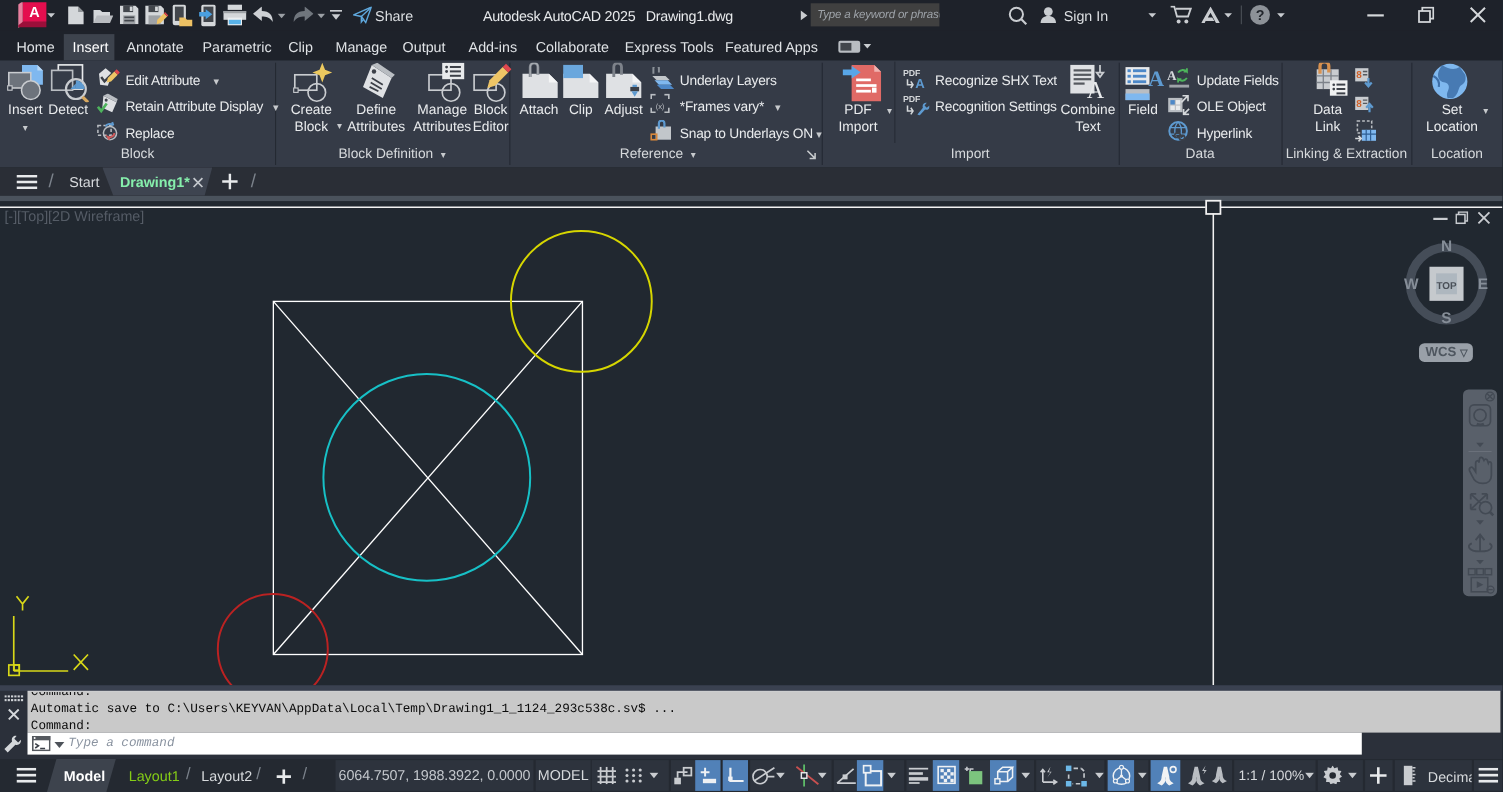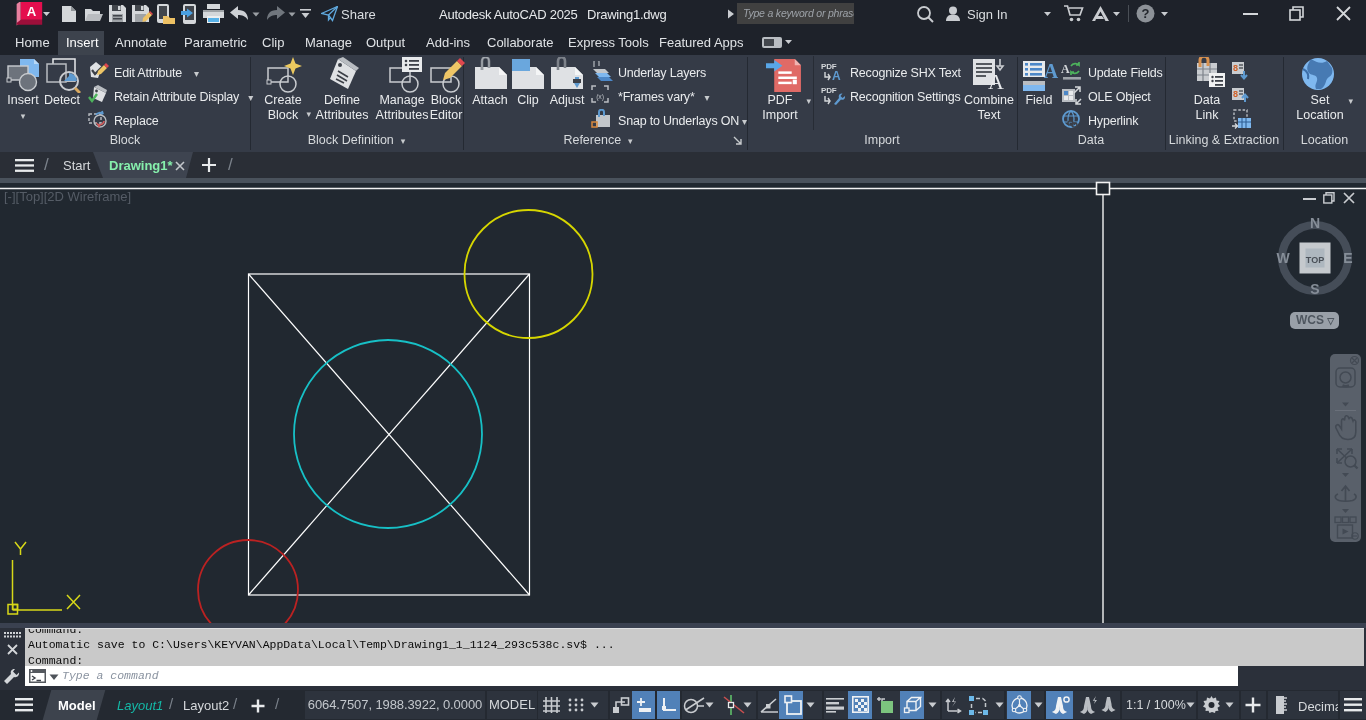--- a/index.html
+++ b/index.html
@@ -616,21 +616,21 @@
     </svg>
   </div>
   <div id="status">
     <svg class="abs" style="left:15px;top:8px" width="18" height="14" viewBox="0 0 18 14">
       <rect y="0" width="18" height="2.4" fill="#e8eaec"></rect>
         <rect y="5.5" width="18" height="2.4" fill="#e8eaec"></rect>
         <rect y="11" width="18" height="2.4" fill="#e8eaec"></rect>
     </svg>
     <div class="abs" style="left:47px;top:0;width:54px;height:30px;background:#3d434d;transform:skewX(-16deg);"></div>
     <div class="abs" style="left:58px;top:8px;color:#fff;font-weight:bold;font-size:13px;">Model</div>
-    <div class="abs" style="left:117px;top:8px;color:#14b8a6;font-size:13px;font-style:italic;">Layout1</div>
+    <div class="abs" style="left:117px;top:8px;color:#84cc16;font-size:13px;">Layout1</div>
     <div class="abs" style="left:169px;top:5px;color:#7b828b;font-size:15px;">/</div>
     <div class="abs" style="left:183px;top:8px;color:#d6d9dc;font-size:13px;">Layout2</div>
     <div class="abs" style="left:233px;top:5px;color:#7b828b;font-size:15px;">/</div>
     <svg class="abs" style="left:251px;top:9px" width="14" height="14">
         <path d="M7 0.5 L7 13.5 M0.5 7 L13.5 7" stroke="#e8eaec" stroke-width="2.4"></path>
       </svg>
     <div class="abs" style="left:275px;top:5px;color:#7b828b;font-size:15px;">/</div>
     <div class="stile" style="left:305px;width:180px;color:#c3c7cc;line-height:28px;text-align:center;font-size:13px;letter-spacing:-0.1px;">6064.7507, 1988.3922, 0.0000</div>
     <div class="stile" style="left:487px;width:50px;color:#d6d9dc;line-height:28px;text-align:center;font-size:13px;">MODEL</div>
 

